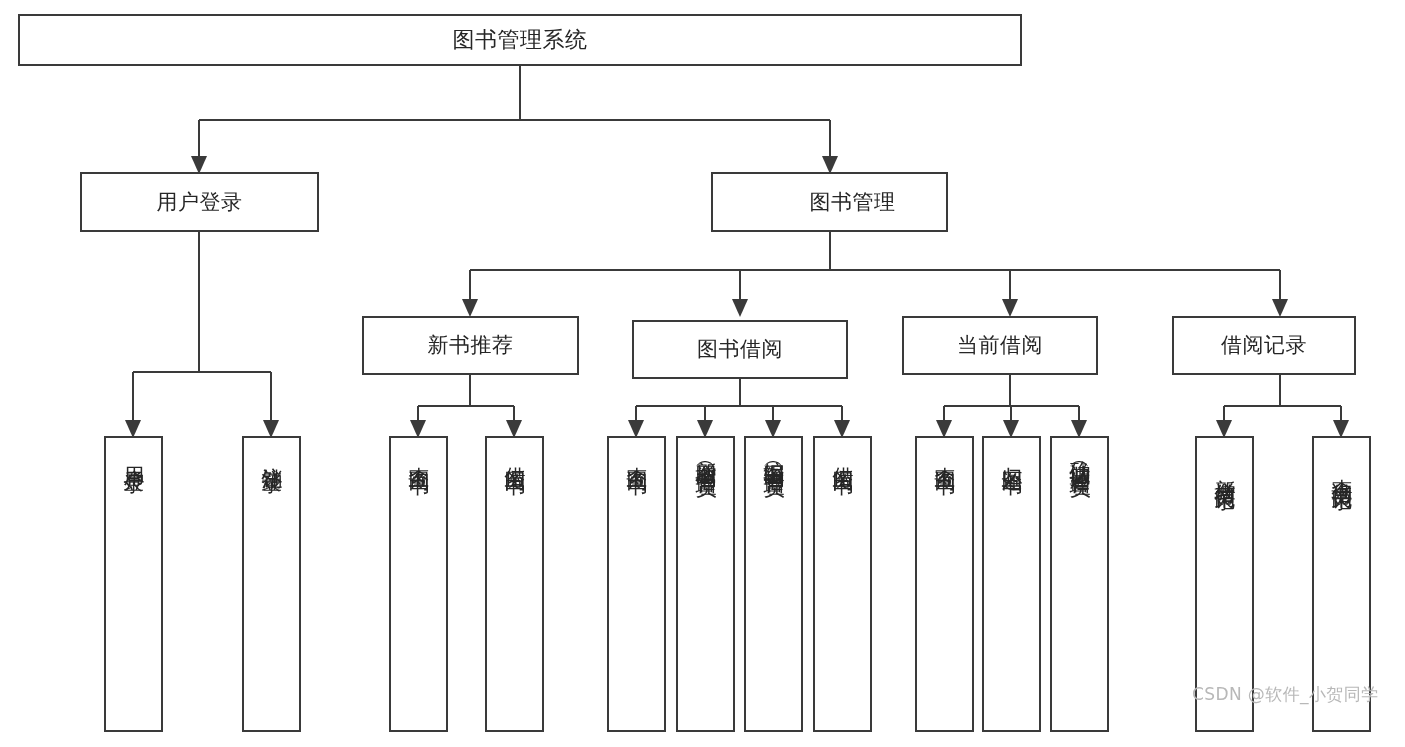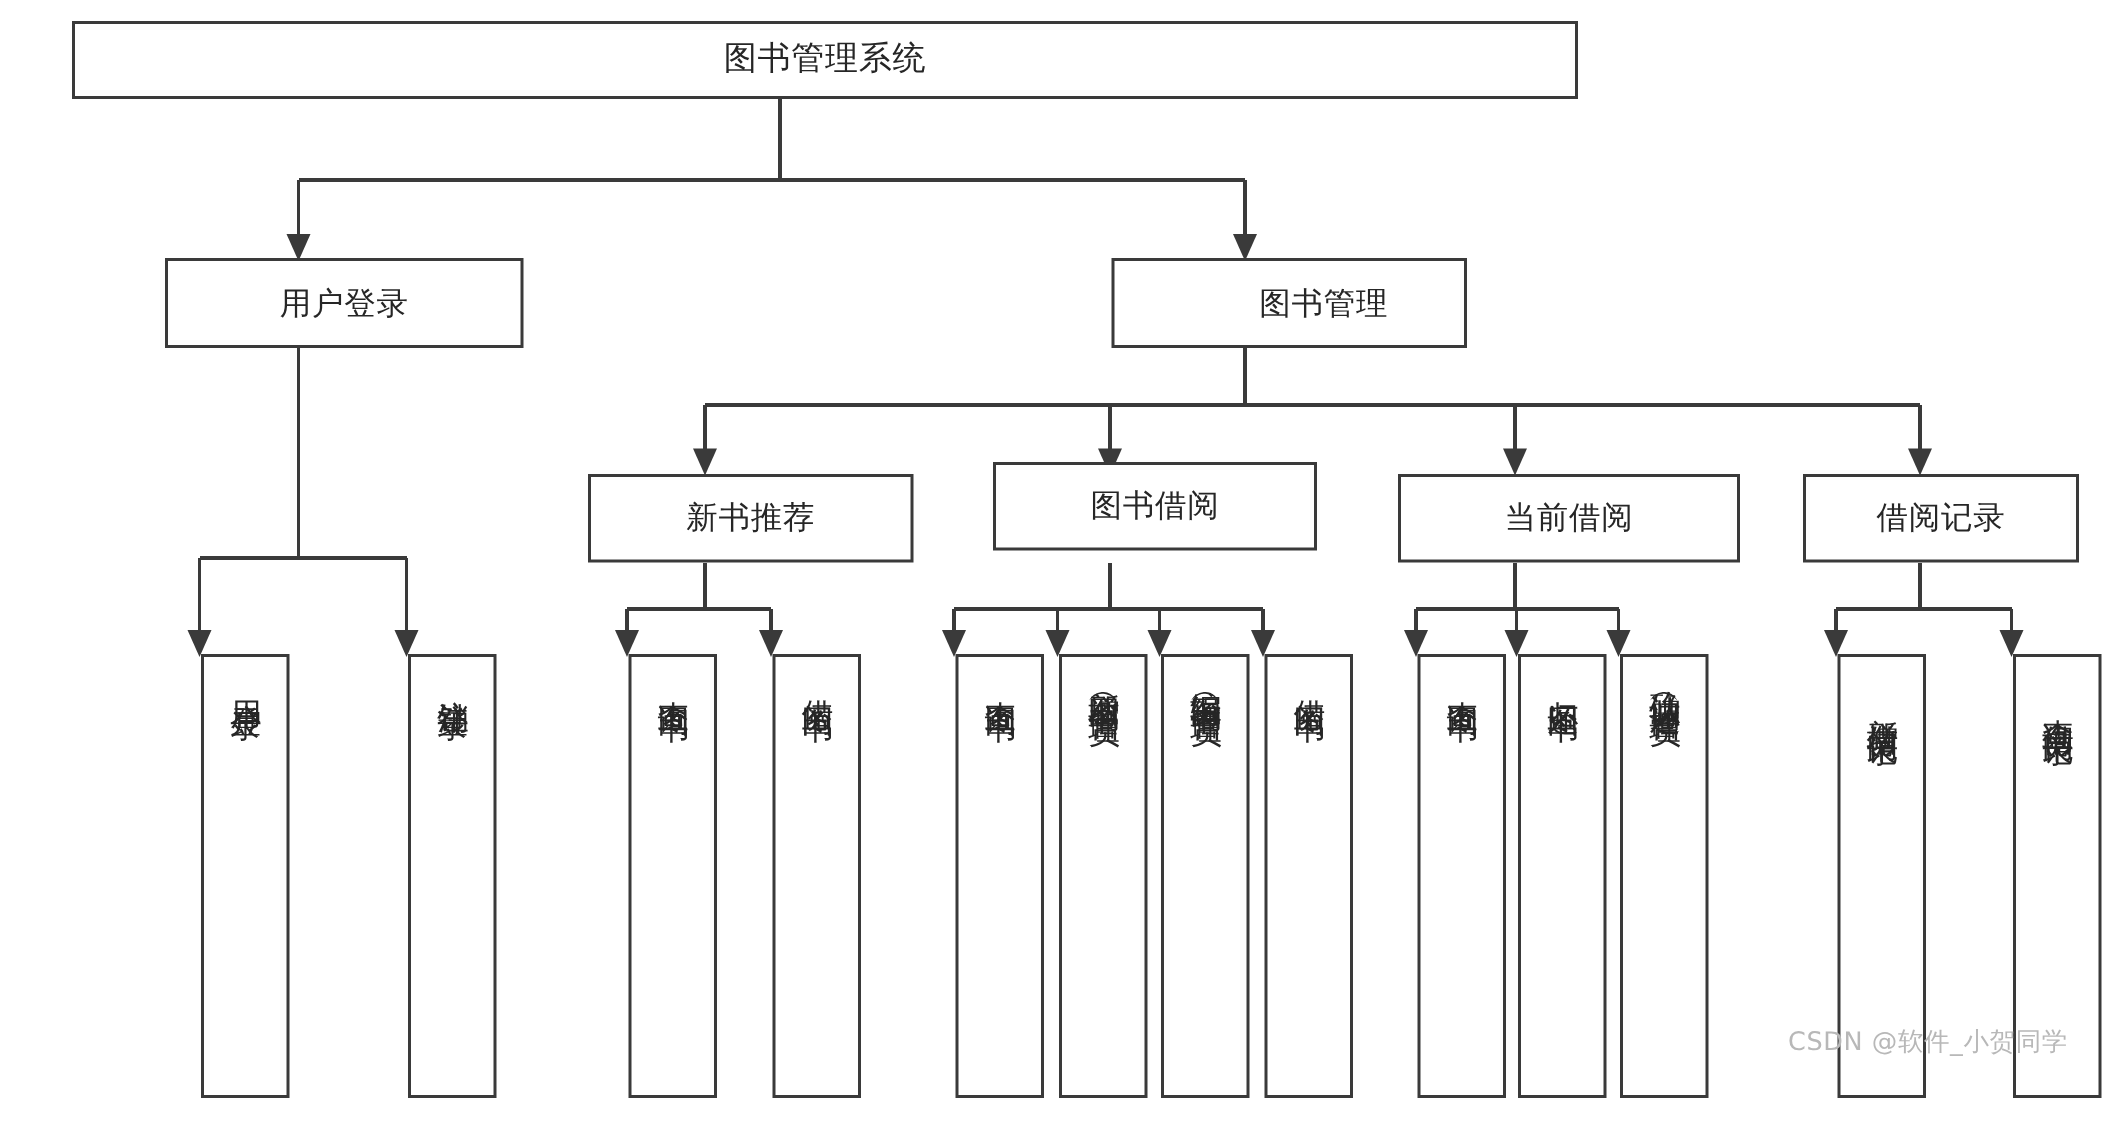--- a/index.html
+++ b/index.html
@@ -30,21 +30,20 @@
   }
   .node {
     position: absolute;
     box-sizing: border-box;
     background: #ffffff;
     border: 2.2px solid #3a3a3a;
     display: flex;
     align-items: center;
     justify-content: center;
     overflow: hidden;
-    margin-left: 30px;
   }
   .node .label {
     color: #262626;
     line-height: 1.18;
     letter-spacing: 0.5px;
     white-space: pre;
     text-align: center;
   }
   .node.horiz .label {
     font-size: 21px;
@@ -164,25 +163,25 @@
   </div>
 
   <div class="node horiz" style="left:711px; top:172px; width:237px; height:60px;padding-left:46px;">
     <span class="label">图书管理</span>
   </div>
 
   <div class="node horiz" style="left:362px; top:316px; width:217px; height:59px;">
     <span class="label">新书推荐</span>
   </div>
 
-  <div class="node horiz" style="left:632px; top:308px; width:216px; height:59px;">
+  <div class="node horiz" style="left:632px; top:320px; width:216px; height:59px;">
     <span class="label">图书借阅</span>
   </div>
 
-  <div class="node horiz" style="left:902px; top:316px; width:228px; height:59px;">
+  <div class="node horiz" style="left:902px; top:316px; width:196px; height:59px;">
     <span class="label">当前借阅</span>
   </div>
 
   <div class="node horiz" style="left:1172px; top:316px; width:184px; height:59px;">
     <span class="label">借阅记录</span>
   </div>
 
   <div class="node vert" style="left:104px; top:436px; width:59px; height:296px;">
     <span class="label">用户登录</span>
   </div>

